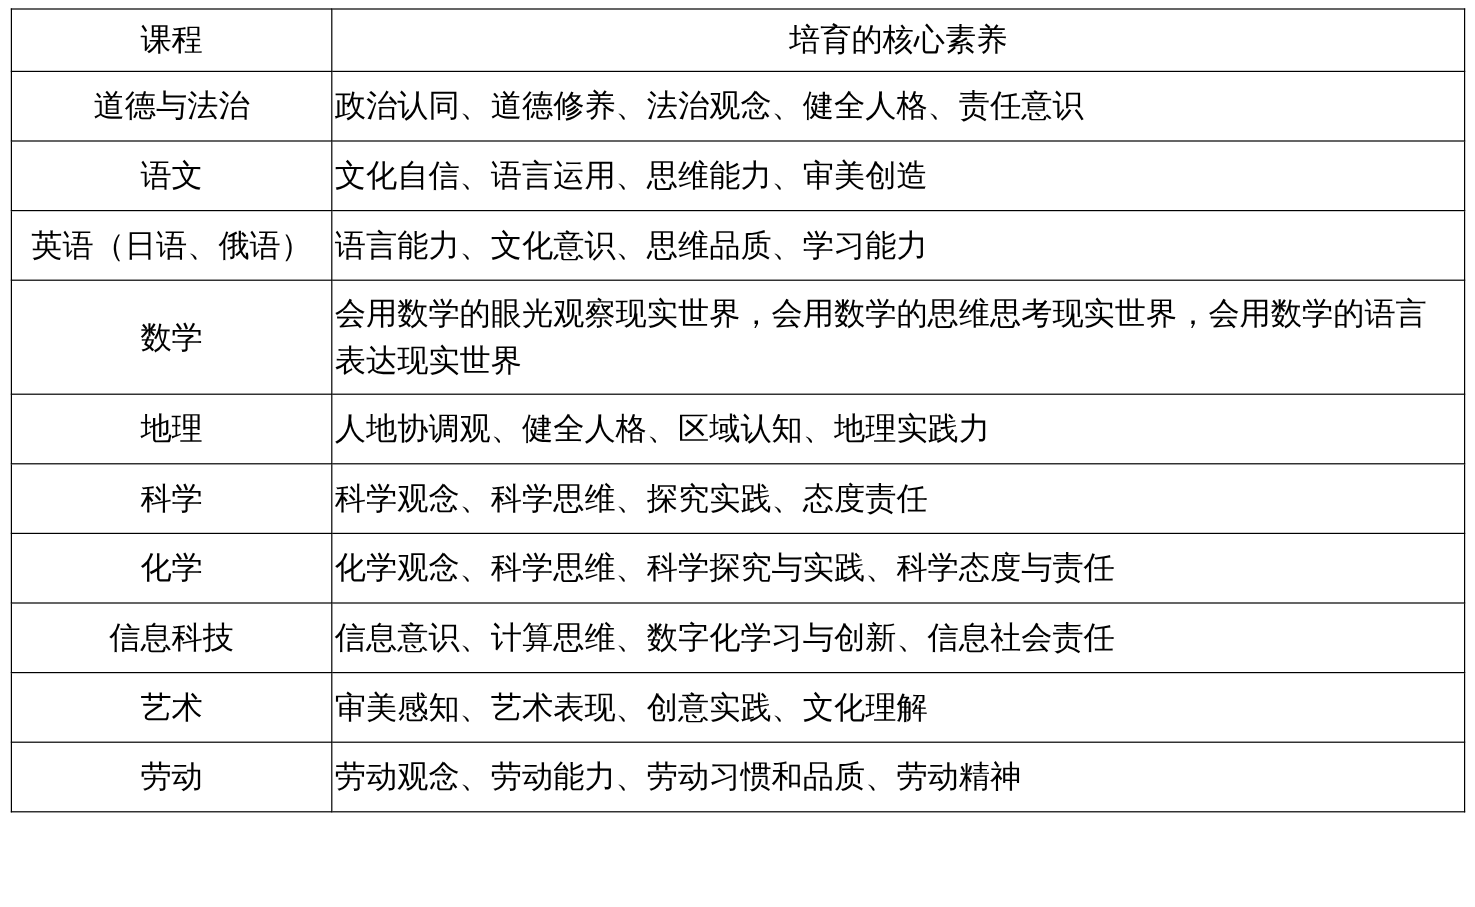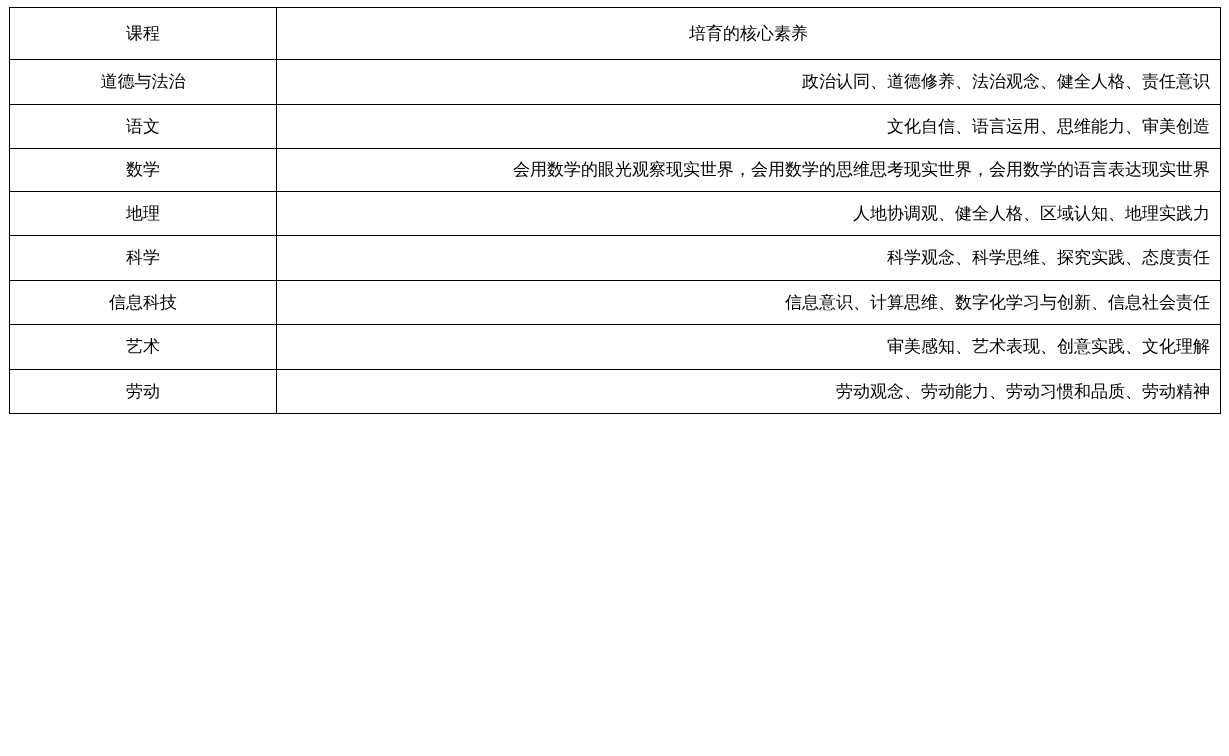--- a/index.html
+++ b/index.html
@@ -22,43 +22,43 @@
   table.core-table {
     border-collapse: collapse;
     width: 1211px;
     margin: 7px 0 0 9px;
     table-layout: fixed;
   }
   table.core-table th,
   table.core-table td {
     border: 1px solid #000000;
     font-weight: normal;
-    font-size: 17px;
+    font-size: 26px;
     line-height: 1.5;
     vertical-align: middle;
   }
   col.col-course { width: 267px; }
   col.col-literacy { width: 944px; }
 
   th.head-cell {
     text-align: center;
     font-weight: bold;
     height: 47px;
     padding: 2px 6px;
     font-size: 21px;
   }
   td.course-cell {
     text-align: center;
     padding: 9px 4px;
     font-size: 21px;
     font-family: Liberation Serif, serif;
   }
   td.literacy-cell {
-    text-align: right;
-    padding: 9px 10px 9px 22px;
+    text-align: left;
+    padding: 9px 10px 9px 2px;
     font-size: 21px;
   }
   td.tall {
     padding-top: 8px;
     padding-bottom: 8px;
   }
 </style>
 </head>
 <body>
 
@@ -77,30 +77,38 @@
     <tbody>
       <tr>
         <td class="course-cell">道德与法治</td>
         <td class="literacy-cell">政治认同、道德修养、法治观念、健全人格、责任意识</td>
       </tr>
       <tr>
         <td class="course-cell">语文</td>
         <td class="literacy-cell">文化自信、语言运用、思维能力、审美创造</td>
       </tr>
       <tr>
+        <td class="course-cell">英语（日语、俄语）</td>
+        <td class="literacy-cell">语言能力、文化意识、思维品质、学习能力</td>
+      </tr>
+      <tr>
         <td class="course-cell tall">数学</td>
         <td class="literacy-cell tall">会用数学的眼光观察现实世界，会用数学的思维思考现实世界，会用数学的语言表达现实世界</td>
       </tr>
       <tr>
         <td class="course-cell">地理</td>
         <td class="literacy-cell">人地协调观、健全人格、区域认知、地理实践力</td>
       </tr>
       <tr>
         <td class="course-cell">科学</td>
         <td class="literacy-cell">科学观念、科学思维、探究实践、态度责任</td>
+      </tr>
+      <tr>
+        <td class="course-cell">化学</td>
+        <td class="literacy-cell">化学观念、科学思维、科学探究与实践、科学态度与责任</td>
       </tr>
       <tr>
         <td class="course-cell">信息科技</td>
         <td class="literacy-cell">信息意识、计算思维、数字化学习与创新、信息社会责任</td>
       </tr>
       <tr>
         <td class="course-cell">艺术</td>
         <td class="literacy-cell">审美感知、艺术表现、创意实践、文化理解</td>
       </tr>
       <tr>

